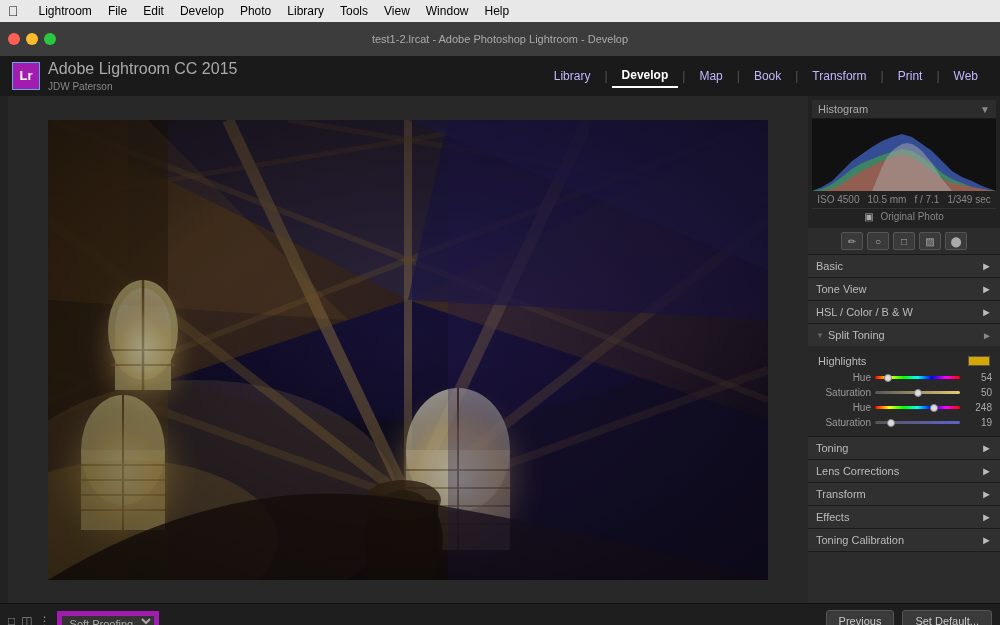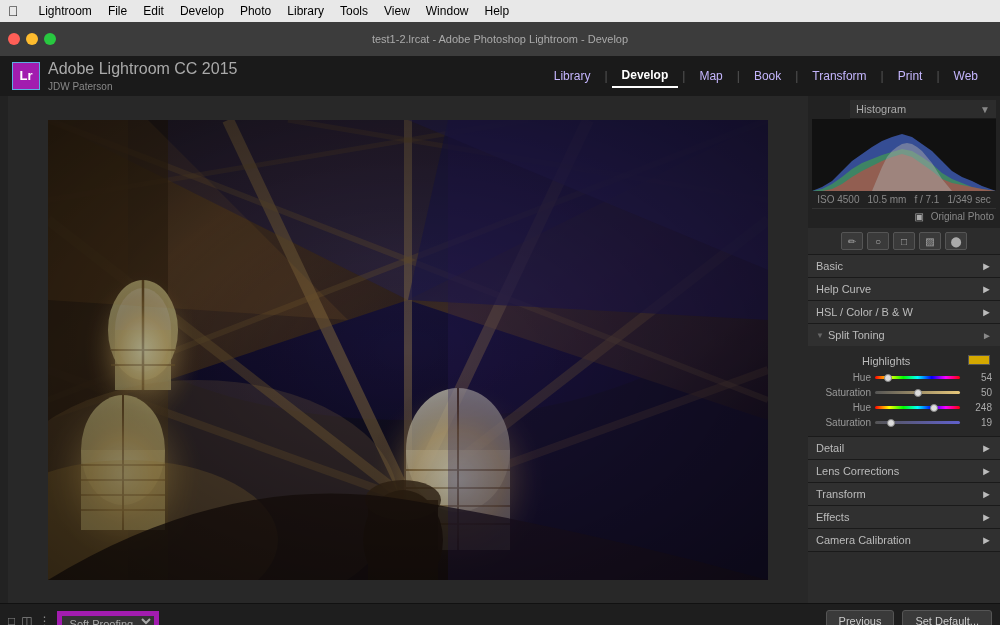--- a/index.html
+++ b/index.html
@@ -137,35 +137,34 @@
     }
     .panel-header {
       display: flex;
       justify-content: space-between;
       align-items: center;
       padding: 3px 6px;
       font-size: 11px;
       color: #aaa;
       background: #2c2c2c;
       border-bottom: 1px solid #1a1a1a;
-      margin-left: 38px;
     }
     .panel-header .arrow { color: #888; font-size: 10px; }
 
     #histogram-info {
       display: flex;
       justify-content: center;
       gap: 8px;
       font-size: 10px;
       color: #888;
       padding: 3px 4px;
     }
 
     #original-photo-label {
-      text-align: right;
+      text-align: center;
       font-size: 10px;
       color: #888;
       padding: 2px;
       border-top: 1px solid #333;
     }
     .orig-check { color: #aaa; margin-right: 4px; }
 
     
     #tool-strip {
       display: flex;
@@ -208,26 +207,25 @@
     .section-arrow { color: #888; font-size: 10px; }
 
     
     #split-toning-content {
       background: #282828;
       padding: 6px 4px;
     }
 
     .st-group-header {
       display: flex;
-      align-items: flex-start;
+      align-items: center;
       justify-content: space-between;
       padding: 3px 6px;
       font-size: 11px;
       color: #bbb;
-      margin-left: 44px;
     }
     .st-color-swatch {
       width: 22px;
       height: 10px;
       border: 1px solid #555;
       cursor: pointer;
     }
 
     .slider-row {
       display: flex;
@@ -566,21 +564,21 @@
         <div class="tool-btn">▨</div>
         <div class="tool-btn">⬤</div>
       </div>
 
       <div class="collapsed-section">
         <span>Basic</span>
         <span>►</span>
       </div>
 
       <div class="collapsed-section">
-        <span>Help Curve</span>
+        <span>Tone View</span>
         <span>►</span>
       </div>
 
       <div class="collapsed-section">
         <span>HSL / Color / B &amp; W</span>
         <span>►</span>
       </div>
 
       <div class="panel-section">
         <div class="section-header">
@@ -629,41 +627,41 @@
             <div class="slider-track sat-track-blue">
               <div class="slider-thumb" style="left:19%;"></div>
             </div>
             <span class="slider-value">19</span>
           </div>
 
         </div>
       </div>
 
       <div class="collapsed-section">
-        <span>Detail</span>
+        <span>Toning</span>
         <span>►</span>
       </div>
 
       <div class="collapsed-section">
         <span>Lens Corrections</span>
         <span>►</span>
       </div>
 
       <div class="collapsed-section">
         <span>Transform</span>
         <span>►</span>
       </div>
 
       <div class="collapsed-section">
         <span>Effects</span>
         <span>►</span>
       </div>
 
       <div class="collapsed-section">
-        <span>Camera Calibration</span>
+        <span>Toning Calibration</span>
         <span>►</span>
       </div>
 
     </div>
   </div>
 
   <div id="bottom-full">
     <div id="bottom-left-controls">
       <span class="bottom-icon">□</span>
       <span class="bottom-icon">◫</span>

